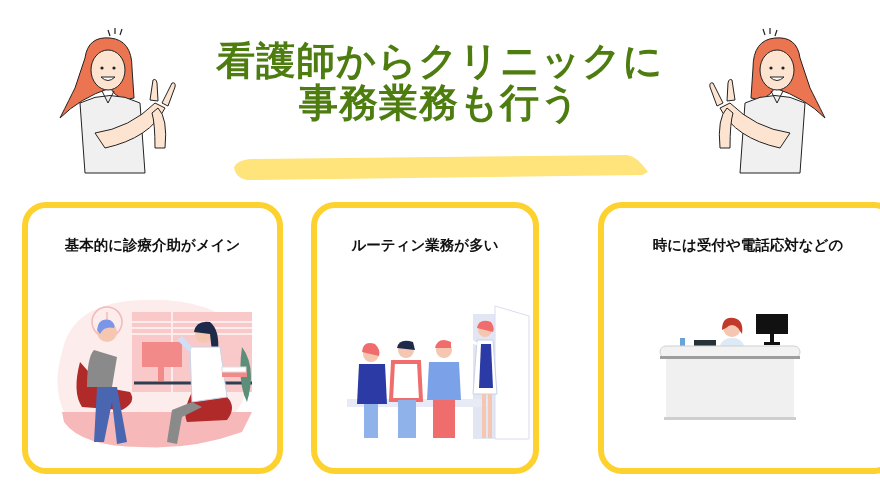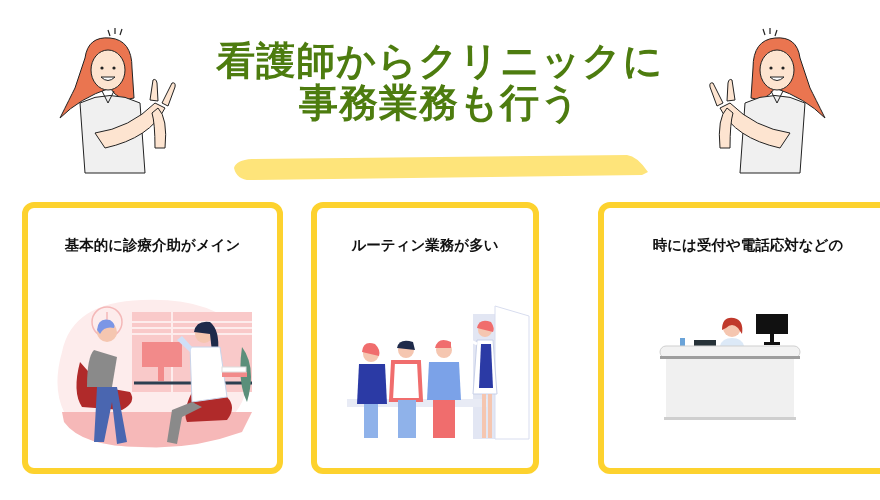--- a/index.html
+++ b/index.html
@@ -7,21 +7,21 @@
   body { position: relative; font-family: "DejaVu Sans", sans-serif; color: #111; }
 
   .title-wrap { position: absolute; left: 200px; top: 40px; width: 480px; text-align: center; }
   .title-line { display: block; font-size: 39px; font-weight: bold; line-height: 42px; letter-spacing: 1px; color: #4d7c0f; }
   .underline { position: absolute; left: 232px; top: 150px; width: 418px; height: 34px; }
 
   .person { position: absolute; top: 8px; width: 150px; height: 170px; }
   .person.left { left: 40px; }
   .person.right { left: 695px; }
 
-  .card { position: absolute; top: 202px; height: 272px; border: 6px solid #fdd22e; border-radius: 12px; background: #fff; }
+  .card { position: absolute; top: 202px; height: 272px; border: 6px solid #fdd22e; border-radius: 24px; background: #fff; }
   .card.c1 { left: 22px; width: 261px; }
   .card.c2 { left: 311px; width: 228px; }
   .card.c3 { left: 598px; width: 300px; }
 
   .card-title { position: absolute; left: 0; right: 0; top: 28px; text-align: center; font-size: 14.5px; font-weight: bold; line-height: 18px; color: #111; }
   .card-title span { display: block; }
   .illus { position: absolute; }
   .c1 .illus { left: 14px; top: 84px; width: 220px; height: 160px; }
   .c2 .illus { left: 26px; top: 96px; width: 200px; height: 140px; }
   .c3 .illus { left: 48px; top: 104px; width: 160px; height: 120px; }

